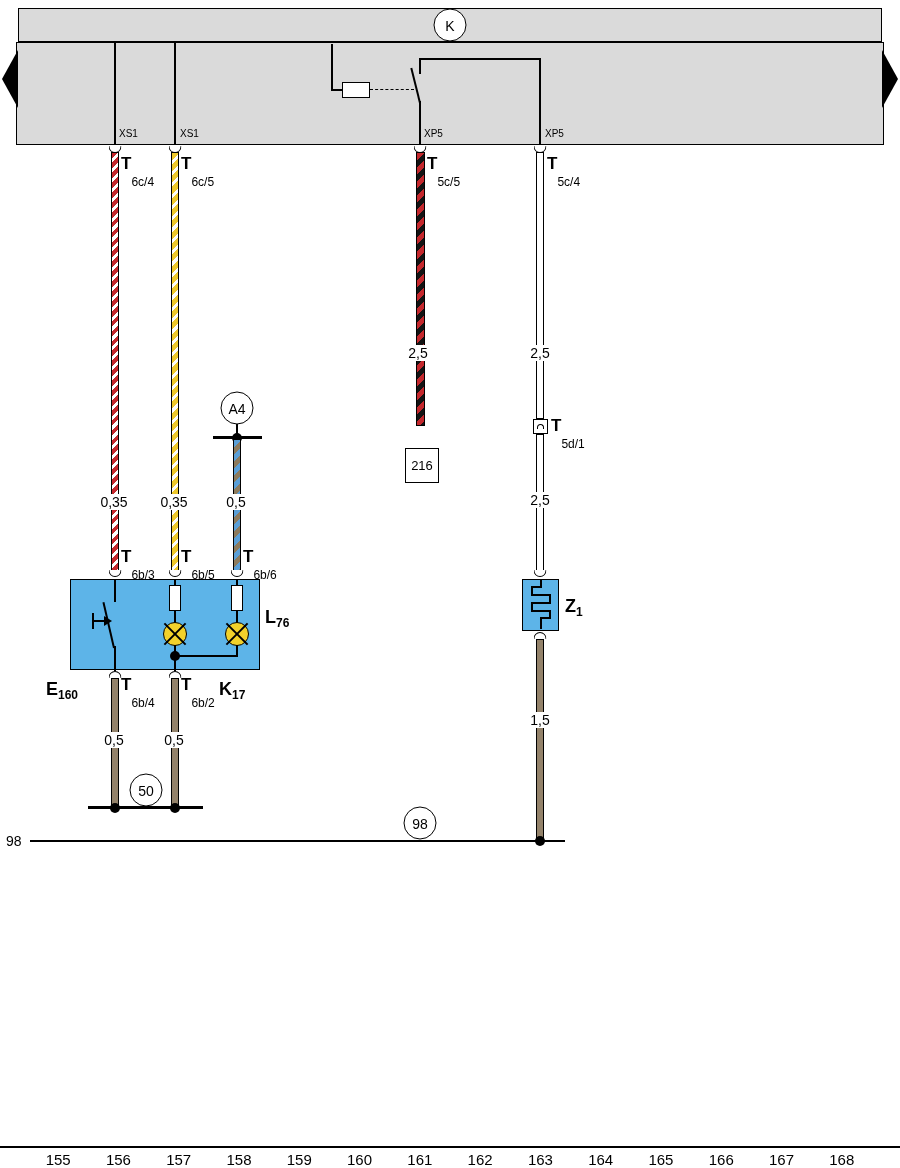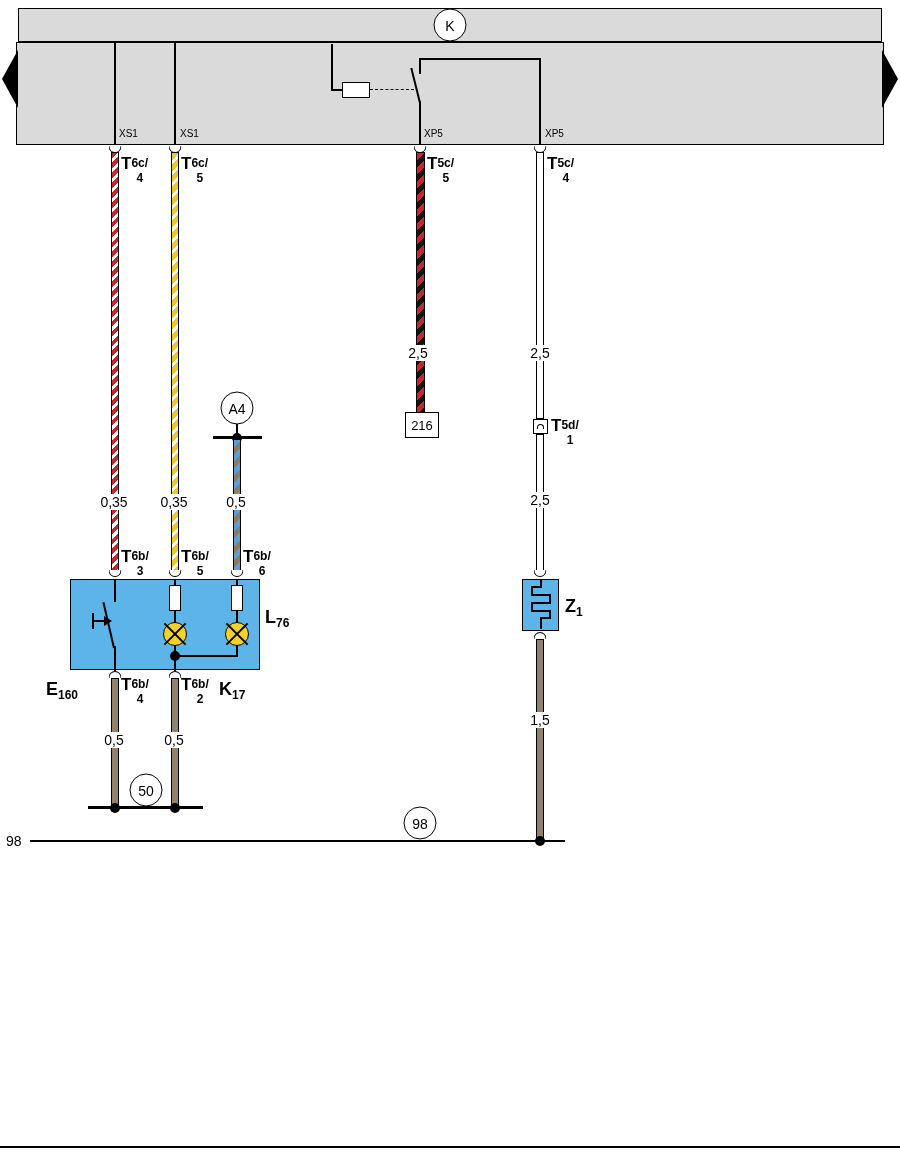--- a/index.html
+++ b/index.html
@@ -17,21 +17,21 @@
   .w-redblack{background:repeating-linear-gradient(135deg,#c4282d 0 5px,#141414 5px 10px)}
   .w-white{background:#fff}
   .w-brown{background:#93826a}
   .dot{position:absolute;width:10px;height:10px;background:#000;border-radius:50%;transform:translate(-50%,-50%)}
   .circ{position:absolute;width:33px;height:33px;border:1.6px solid #000;border-radius:50%;background:#fff;
         display:flex;align-items:center;justify-content:center;font-size:14px;transform:translate(-50%,-50%)}
   .gauge{position:absolute;font-size:14px;background:#fff;padding:0 2px;transform:translate(-50%,-50%);white-space:nowrap}
   .conn{position:absolute;font-size:10px;white-space:nowrap}
   .tlabel{position:absolute;display:flex;align-items:flex-start;white-space:nowrap}
   .tlabel .T{font-weight:bold;font-size:17px;line-height:1}
-  .tlabel .stack{display:flex;flex-direction:column;align-items:center;font-size:12px;font-weight:bold;line-height:1.25;margin-top:1px}
+  .tlabel .stack{display:flex;flex-direction:row;align-items:center;font-size:12px;font-weight:normal;line-height:1.25;margin-top:20px}
   .clabel{position:absolute;white-space:nowrap;font-weight:bold;font-size:18px;line-height:1}
   .clabel .csub{font-size:12px;position:relative;top:4px}
   .arcu{position:absolute;width:13px;height:7px;border:1.6px solid #000;border-top:none;
         border-radius:0 0 8px 8px;background:#fff;transform:translateX(-50%)}
   .arcn{position:absolute;width:13px;height:7px;border:1.6px solid #000;border-bottom:none;
         border-radius:8px 8px 0 0;background:#fff;transform:translateX(-50%)}
   .coil{position:absolute;background:#fff;border:1.6px solid #000}
   .lever{position:absolute;width:2px;background:#000;transform-origin:bottom center}
   .tri-left{position:absolute;width:0;height:0;border-top:29px solid transparent;border-bottom:29px solid transparent;border-right:16px solid #000}
   .tri-right{position:absolute;width:0;height:0;border-top:29px solid transparent;border-bottom:29px solid transparent;border-left:16px solid #000}
@@ -137,21 +137,21 @@
   <div class="arcu" style="left:420px;top:146px"></div>
   <div class="wire w-redblack" style="left:416px;top:152px;width:9px;height:274px"></div>
   <div class="tlabel" style="left:427px;top:155px">
     <span class="T">T</span>
     <span class="stack">
         <span>5c/</span>
         <span>5</span>
       </span>
   </div>
   <div class="gauge" style="left:418px;top:353px">2,5</div>
-  <div class="termbox" style="left:405px;top:412px;width:34px;height:26px">
+  <div class="termbox" style="left:405px;top:448px;width:34px;height:35px">
     <span>216</span>
   </div>
 
   <div class="arcu" style="left:540px;top:146px"></div>
   <div class="wire w-white" style="left:536px;top:152px;width:8px;height:267px"></div>
   <div class="tlabel" style="left:547px;top:155px">
     <span class="T">T</span>
     <span class="stack">
         <span>5c/</span>
         <span>4</span>
@@ -249,14 +249,30 @@
   <div class="dot" style="left:175px;top:808px"></div>
 
   <div class="circ" style="left:420px;top:823px">
     <span>98</span>
   </div>
   <div class="linelabel" style="left:6px;top:833px">98</div>
   <div class="hl" style="left:30px;top:840px;width:535px;height:2px"></div>
   <div class="dot" style="left:540px;top:841px"></div>
 
   <div class="scaleline"></div>
+  <div class="scalerow">
+    <span>155</span>
+    <span>156</span>
+    <span>157</span>
+    <span>158</span>
+    <span>159</span>
+    <span>160</span>
+    <span>161</span>
+    <span>162</span>
+    <span>163</span>
+    <span>164</span>
+    <span>165</span>
+    <span>166</span>
+    <span>167</span>
+    <span>168</span>
+  </div>
 
 </div>
 
 </body></html>

